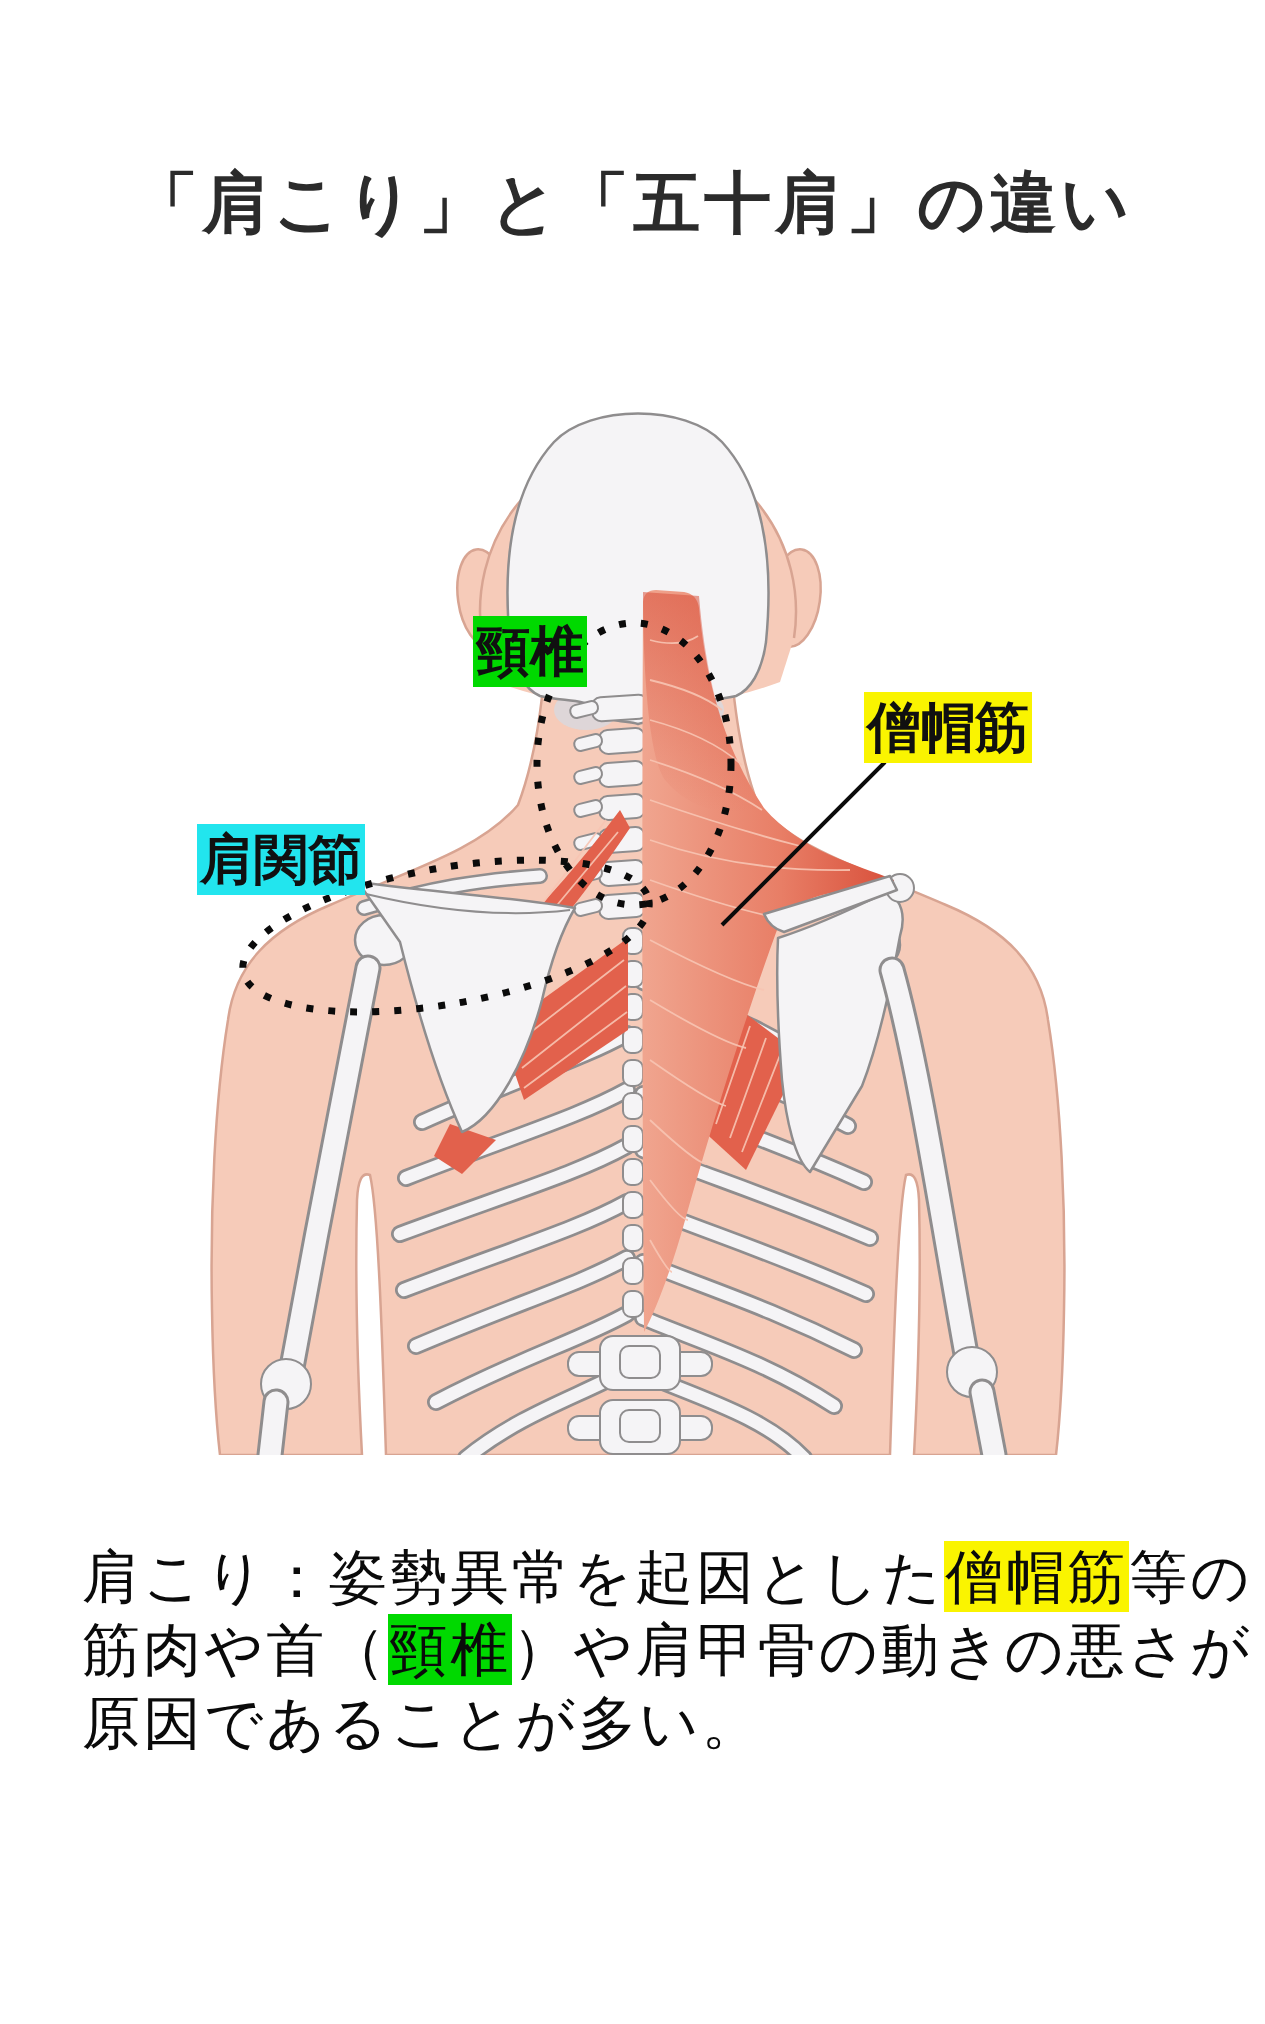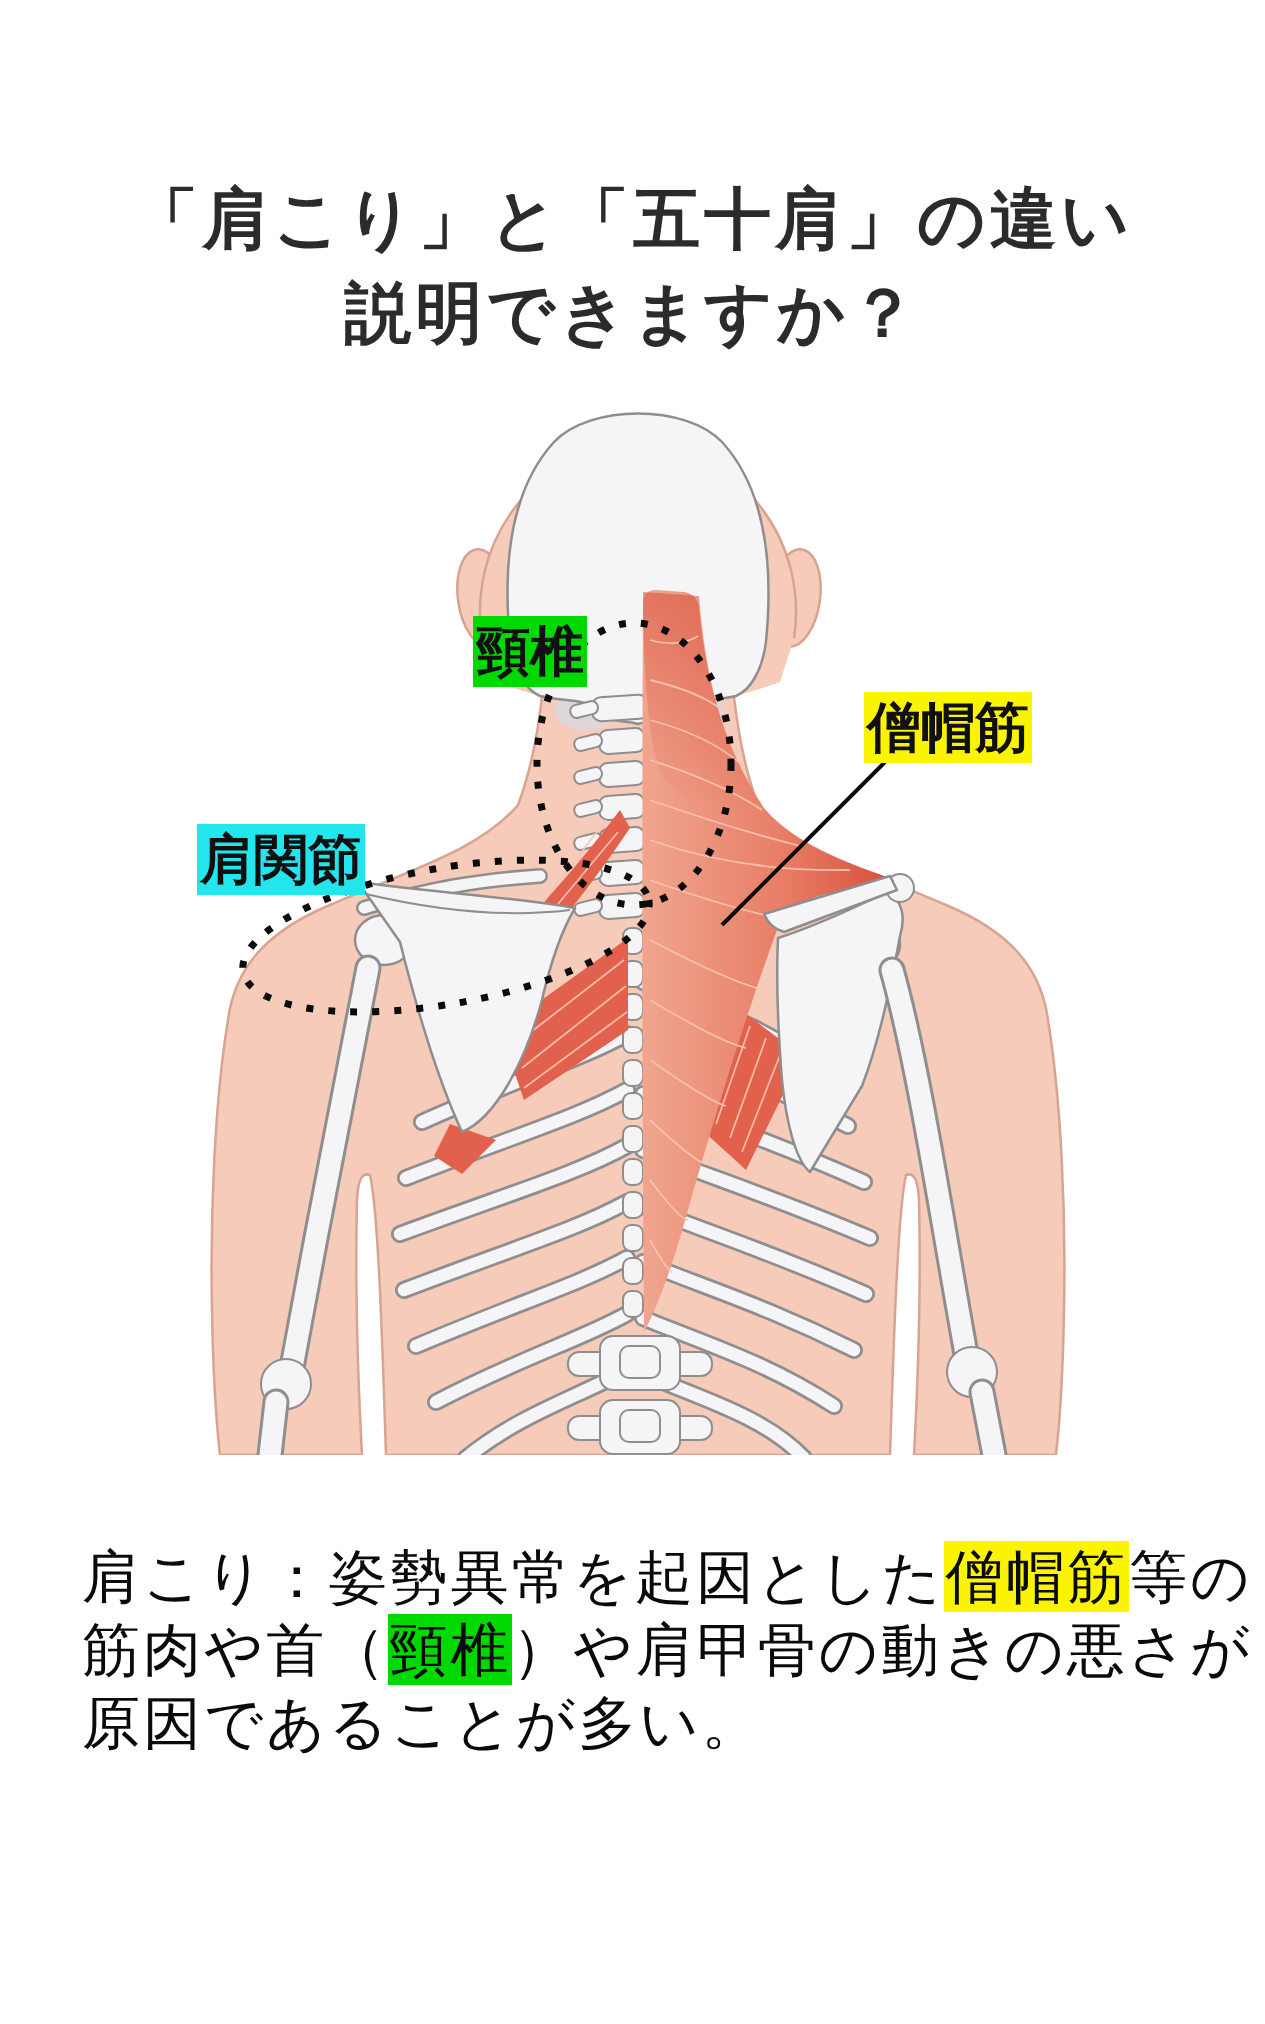--- a/index.html
+++ b/index.html
@@ -2,21 +2,21 @@
 <html style="--highlight_yellow: #FAF400; --highlight_green: #00D900; --highlight_cyan: #22E5EE; --skin: #F6CBB9; --skin_outline: #D8A492; --bone: #F5F4F6; --bone_outline: #8F8D8E; --muscle: #E2614C; --muscle_light: #F0A58F; --muscle_mid: #E87E66; --muscle_dark: #D84F3A; --muscle_stripe: #F7C4B2; --annotation: #0B0B0B; --title_text: #2B2B2B; --body_text: #0A0A0A;"><head>
 <meta charset="utf-8">
 <style>
   html,body{margin:0;padding:0;}
   body{
     width:1265px;height:2024px;position:relative;background:#ffffff;
     font-family:"Liberation Sans",sans-serif;overflow:hidden;
   }
   
   .title{
-    position:absolute;left:0;top:172px;width:1265px;
+    position:absolute;left:0;top:156px;width:1265px;
     text-align:center;color:var(--title_text);
     font-size:67px;font-weight:700;line-height:94px;letter-spacing:4px;
   }
   
   .figure{position:absolute;left:150px;top:380px;width:960px;height:1130px;}
   .figure svg{display:block;width:960px;height:1130px;}
   .sk{fill:var(--skin);}
   .sk-line{fill:none;stroke:var(--skin_outline);stroke-width:2.5;}
   .sk-edge{stroke:var(--skin_outline);stroke-width:2.5;}
   .bn{fill:var(--bone);stroke:var(--bone_outline);stroke-width:2.5;stroke-linejoin:round;}
@@ -54,21 +54,20 @@
   .hl{padding:3px 1px;}
   .hl-yellow{background:var(--highlight_yellow);}
   .hl-green{background:var(--highlight_green);}
   .hl-cyan{background:var(--highlight_cyan);}
 </style>
 </head>
 <body>
 
 <div class="title">
   <div>「肩こり」と「五十肩」の違い</div>
-  <div>説明できますか？</div>
 </div>
 
 <div class="figure">
 <svg viewBox="0 0 960 1130" aria-hidden="true">
   <defs>
     <linearGradient id="gTrap" x1="0" y1="0" x2="1" y2="0">
       <stop offset="0" class="st-light"></stop>
       <stop offset="0.55" class="st-mid"></stop>
       <stop offset="1" class="st-dark"></stop>
     </linearGradient>

